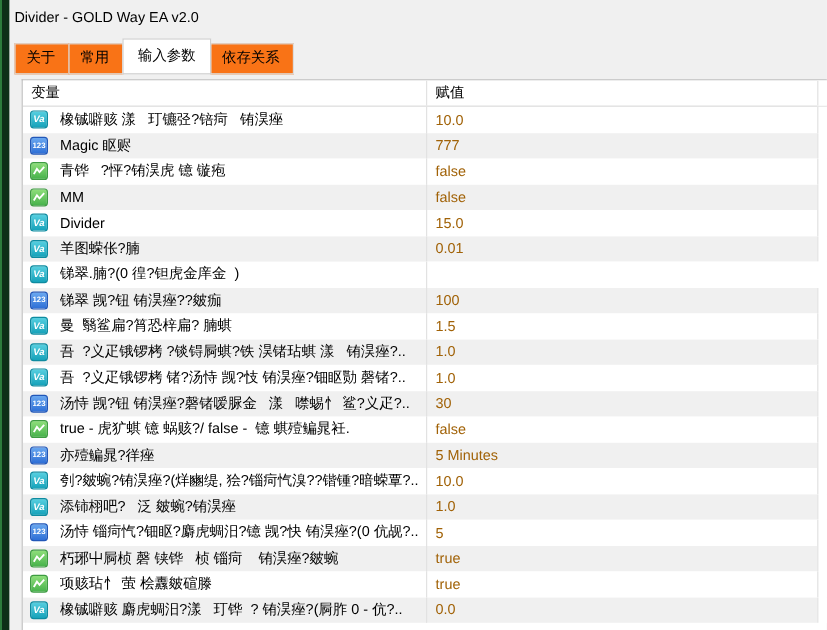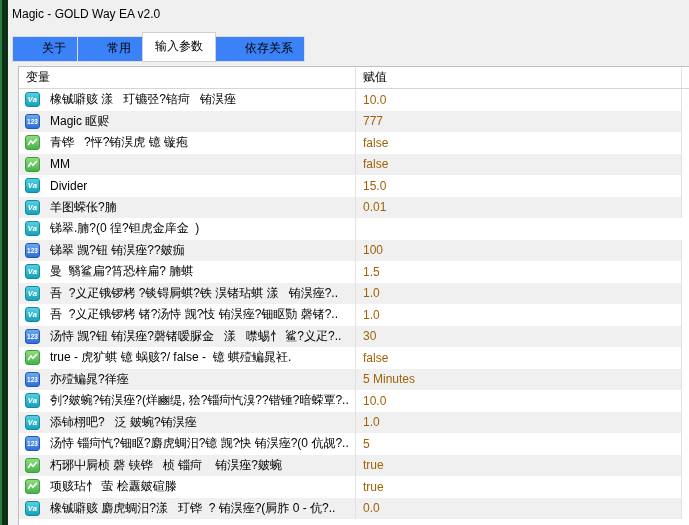--- a/index.html
+++ b/index.html
@@ -16,22 +16,22 @@
   }
   .dialog { position:absolute; left:8px; top:0; width:681px; height:525px; background:#f0f0f0; }
   .window-title {
     position:absolute; left:4px; top:7px; font-size:12px; color:#000; white-space:pre;
   }
   .tabs {
     position:absolute; left:4px; top:34px; height:28px;
     display:flex; align-items:flex-end;
   }
   .tab {
-    background:#3b82f6; border:1px solid #dcdcdc;
-    padding:3px 11px 4px 29px; font-size:12px; color:#000;
+    background:#f97316; border:1px solid #dcdcdc;
+    padding:3px 11px 4px 9px; font-size:12px; color:#000;
     margin-right:-1px; white-space:pre; cursor:default;
   }
   .tab.active {
     background:#ffffff; border-color:#d0d0d0;
     padding:5px 12px 6px 12px; position:relative; z-index:2;text-align:right;
   }
   .param-table {
     position:absolute; left:10px; top:66px; width:679px; height:459px;
     background:#fff; border-top:1px solid #c0c0c0; border-left:1px solid #c0c0c0;
     box-sizing:border-box; overflow:hidden;
@@ -57,38 +57,38 @@
     font-size:12px; color:#a16207; white-space:pre;
   }
   .cell-gutter { flex:1; border-left:1px solid #e2e2e2; background:#fff; }
   .ticon {
     width:15px; height:15px; flex:none; margin-right:10px; margin-left:1px;
     border-radius:3px; display:flex; align-items:center; justify-content:center;
     box-sizing:border-box; color:#fff;
   }
   .ticon.double {
     background:linear-gradient(#56cfe0,#16a2ba); border:1px solid #0e8ba0;
-    font-size:8px; font-style:italic; font-weight:bold;font-family:Liberation Mono, monospace;
+    font-size:8px; font-style:italic; font-weight:bold;
   }
   .ticon.int {
     background:linear-gradient(#6aa8f0,#2e6fd6); border:1px solid #2257b8;
     font-size:6.5px; font-weight:bold; letter-spacing:0px;
   }
   .ticon.bool {
     background:linear-gradient(#8ede7a,#47b24b); border:1px solid #3d9b41;
   }
   .ticon svg { display:block; }
 </style>
 </head>
 <body>
 
 <div class="left-strip"></div>
 
 <div class="dialog">
-  <div class="window-title">Magic - GOLD Way EA v2.0</div>
+  <div class="window-title">Divider - GOLD Way EA v2.0</div>
 
   <div class="tabs" id="tab-bar">
       <div class="tab">关于</div>
       <div class="tab">常用</div>
       <div class="tab active">输入参数</div>
       <div class="tab">依存关系</div>
     </div>
 
   <div class="param-table">
     <div class="header-row">

